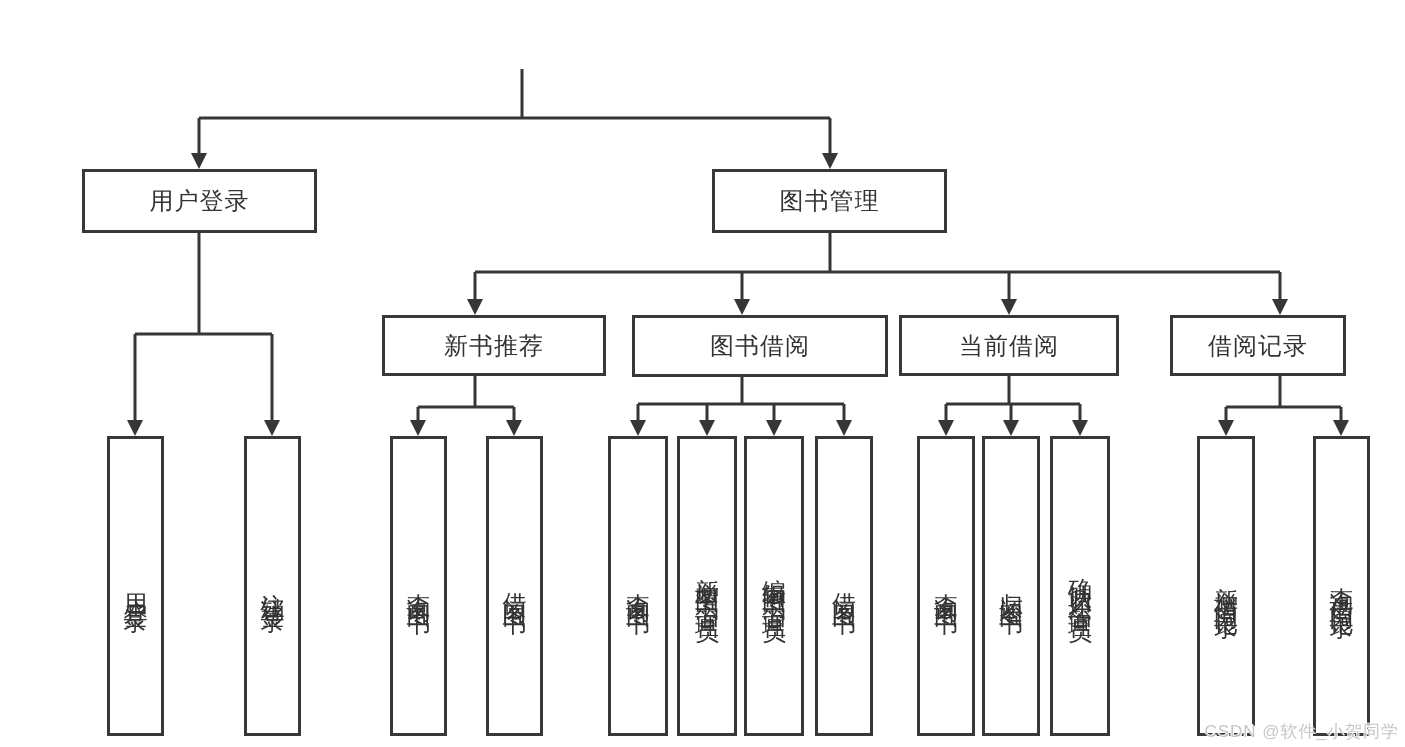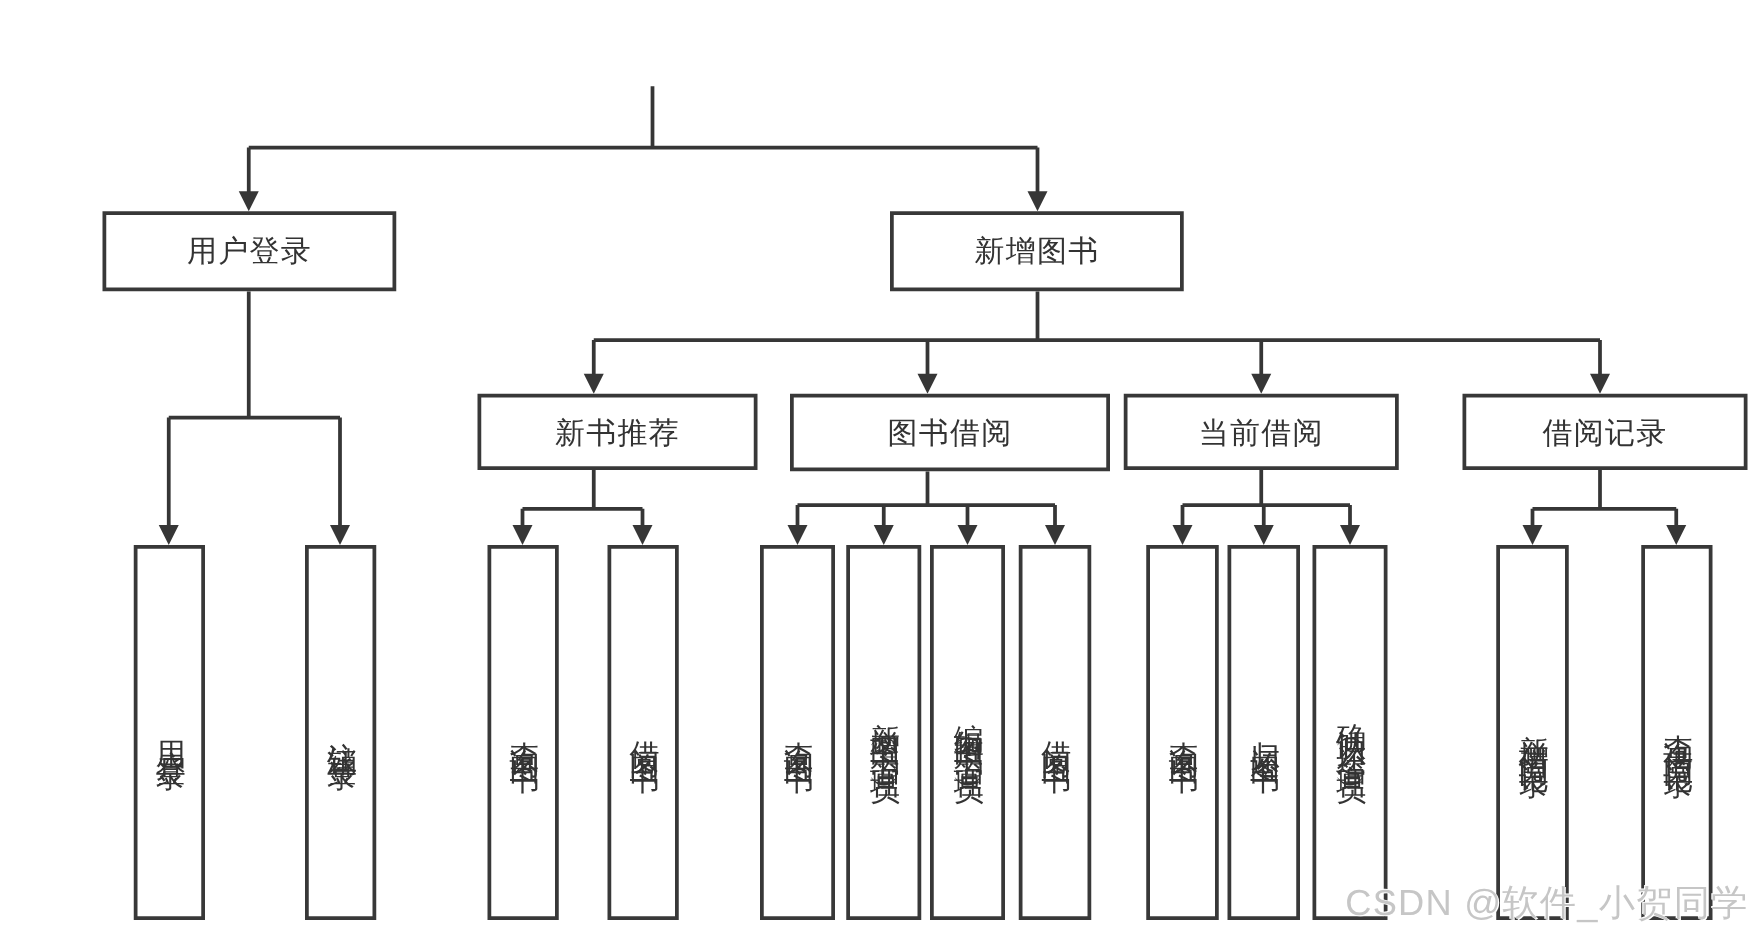--- a/index.html
+++ b/index.html
@@ -20,21 +20,21 @@
     top:436px;height:300px;
   }
   .vlabel{
     writing-mode:vertical-rl;text-orientation:mixed;
     font-size:24px;letter-spacing:6px;line-height:1;color:#333333;white-space:nowrap;
   }
   #connectors{position:absolute;left:0;top:0;z-index:0;}
   .node,.vnode{z-index:1;}
   #watermark{
     position:absolute;right:6px;bottom:4px;z-index:3;
-    font-size:29px;letter-spacing:1px;color:#c6c6c6;
+    font-size:17px;letter-spacing:1px;color:#c6c6c6;
     text-shadow:1px 1px 0 #ffffff,-1px -1px 0 #ffffff;white-space:nowrap;
   }
 </style>
 </head>
 <body>
 
 <div id="canvas">
 
   <svg id="connectors" width="1405" height="747" viewBox="0 0 1405 747">
     <path d="M522 69 V118 M199 118 H830 M199 118 V154 M830 118 V154
@@ -65,33 +65,33 @@
       <polygon points="1226,436 1218,420 1234,420"></polygon>
       <polygon points="1341,436 1333,420 1349,420"></polygon>
     </g>
   </svg>
 
 
   <div class="node" style="left:82px;top:169px;width:235px;height:64px;">
     <span class="hlabel">用户登录</span>
   </div>
   <div class="node" style="left:712px;top:169px;width:235px;height:64px;">
-    <span class="hlabel">新增图书</span>
+    <span class="hlabel">图书管理</span>
   </div>
 
   <div class="node" style="left:382px;top:315px;width:224px;height:61px;">
     <span class="hlabel">新书推荐</span>
   </div>
   <div class="node" style="left:632px;top:315px;width:256px;height:62px;">
     <span class="hlabel">图书借阅</span>
   </div>
   <div class="node" style="left:899px;top:315px;width:220px;height:61px;">
     <span class="hlabel">当前借阅</span>
   </div>
-  <div class="node" style="left:1170px;top:315px;width:228px;height:61px;">
+  <div class="node" style="left:1170px;top:315px;width:176px;height:61px;">
     <span class="hlabel">借阅记录</span>
   </div>
 
   <div class="vnode" style="left:107px;width:57px;">
     <span class="vlabel">用户登录</span>
   </div>
   <div class="vnode" style="left:244px;width:57px;">
     <span class="vlabel">注销登录</span>
   </div>
 

